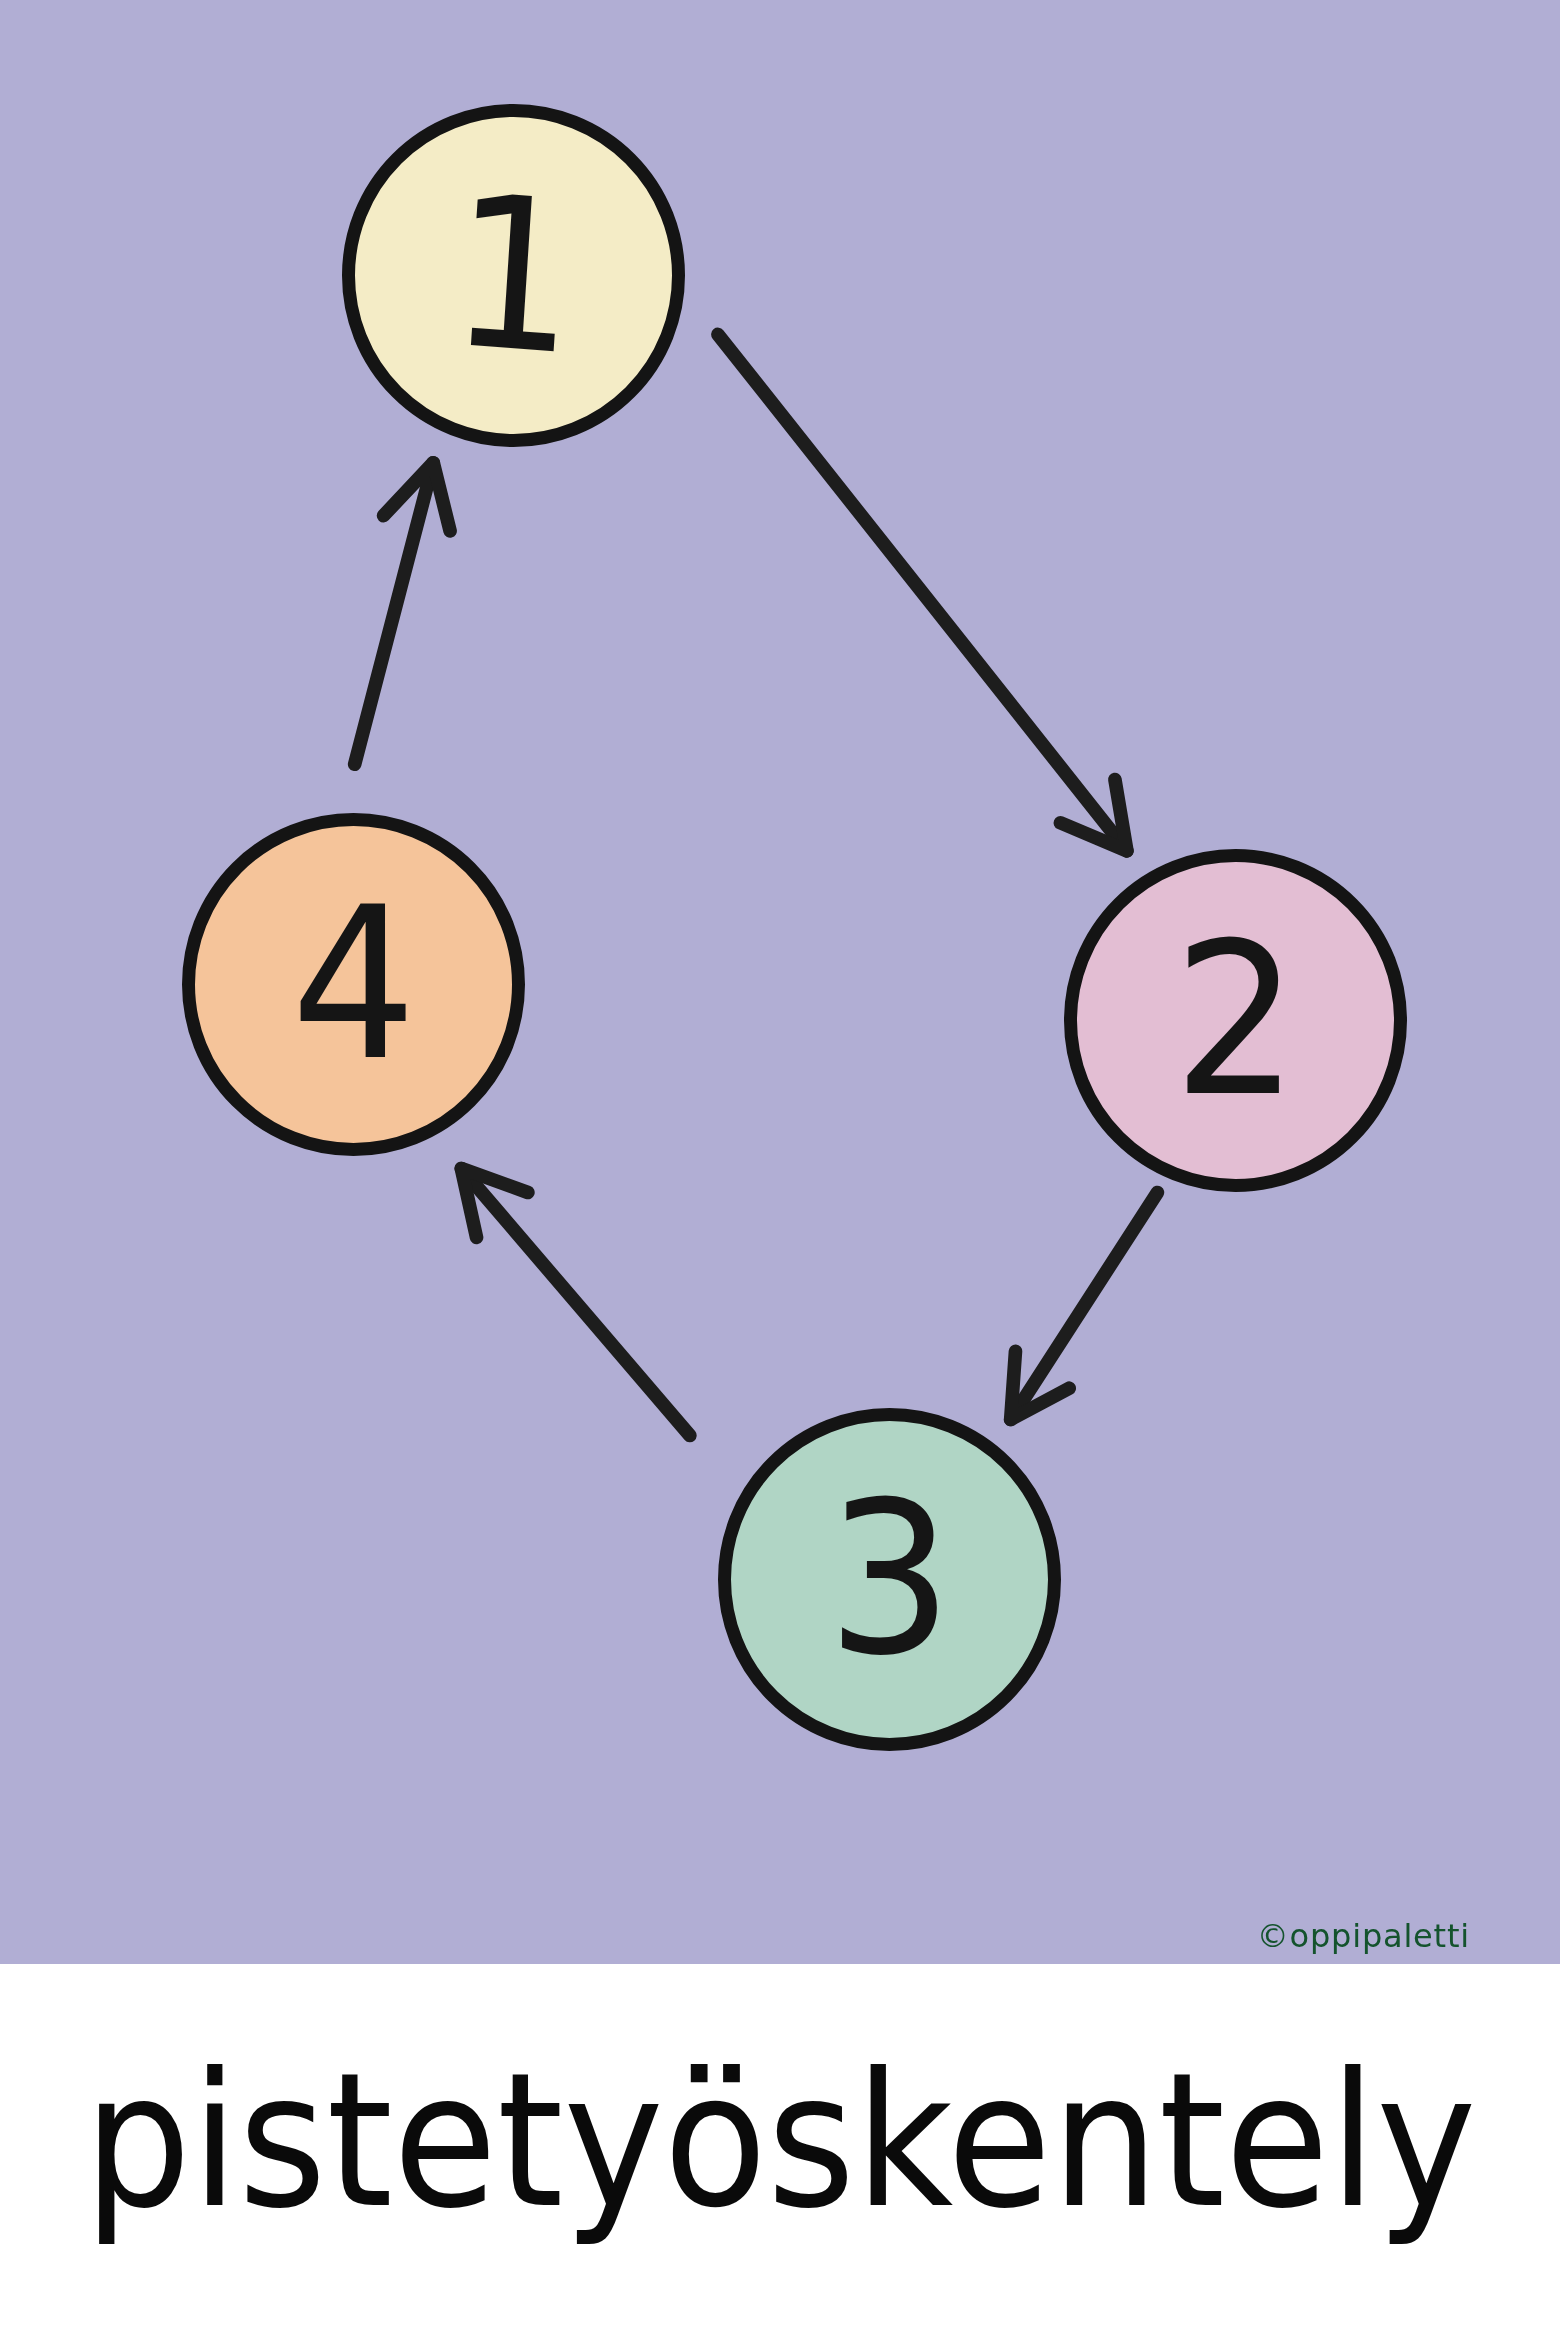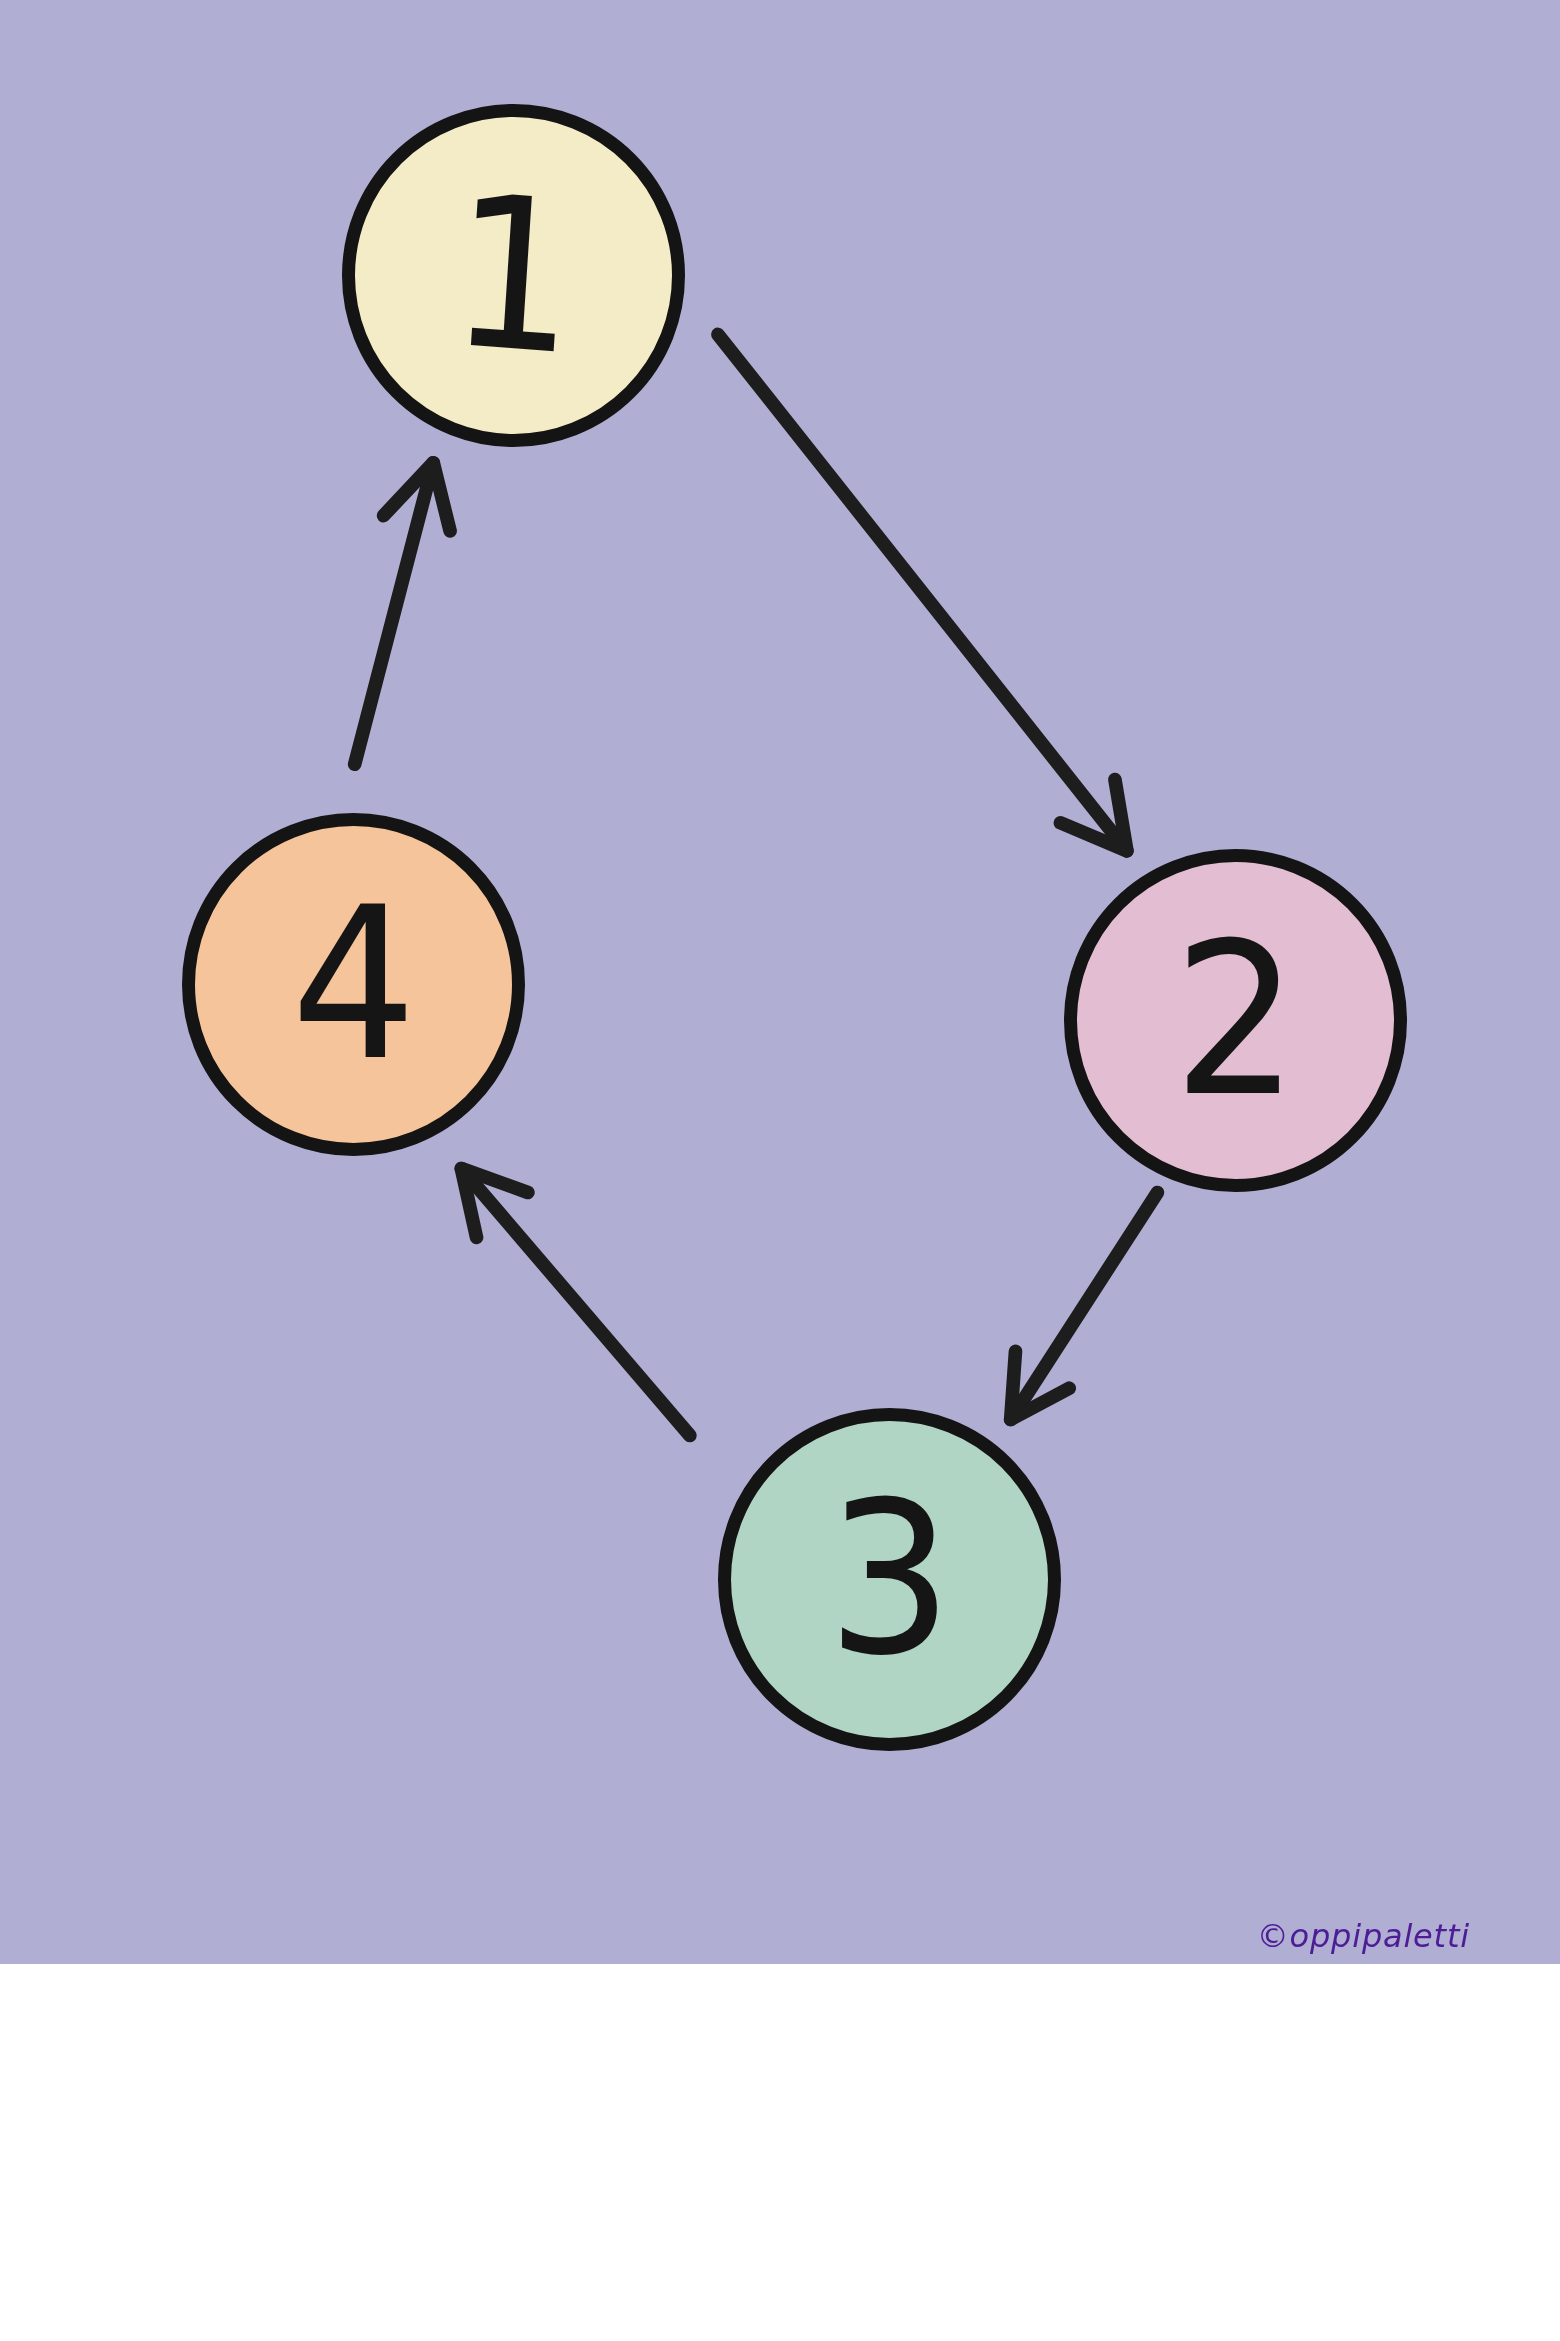--- a/index.html
+++ b/index.html
@@ -58,23 +58,22 @@
   .c2 { left: 1064px; top: 849px; background: #e3bed3; }
   .c3 { left: 718px;  top: 1408px; background: #b0d5c5; }
   .c4 { left: 182px;  top: 813px; background: #f5c49a; }
   .c1 .num { transform: scaleX(0.94) rotate(4deg); }
   
   .watermark {
     position: absolute;
     right: 91px;
     top: 1917px;
     font-size: 32px;
-    font-style: italic;
     letter-spacing: 0.8px;
-    color: #4c1d95;
+    color: #14532d;
   }
   
   .title-strip {
     position: absolute;
     left: 0; top: 1964px;
     width: 1561px;
     height: 378px;
     background: #ffffff;
     display: flex;
     align-items: center;
@@ -131,15 +130,18 @@
       <span class="num">3</span>
     </div>
 
     <div class="circle c4">
       <span class="num">4</span>
     </div>
 
     <div class="watermark">©oppipaletti</div>
   </div>
 
+  <div class="title-strip">
+    <div class="title">pistetyöskentely</div>
+  </div>
 
 </div>
 
 
 </body></html>

